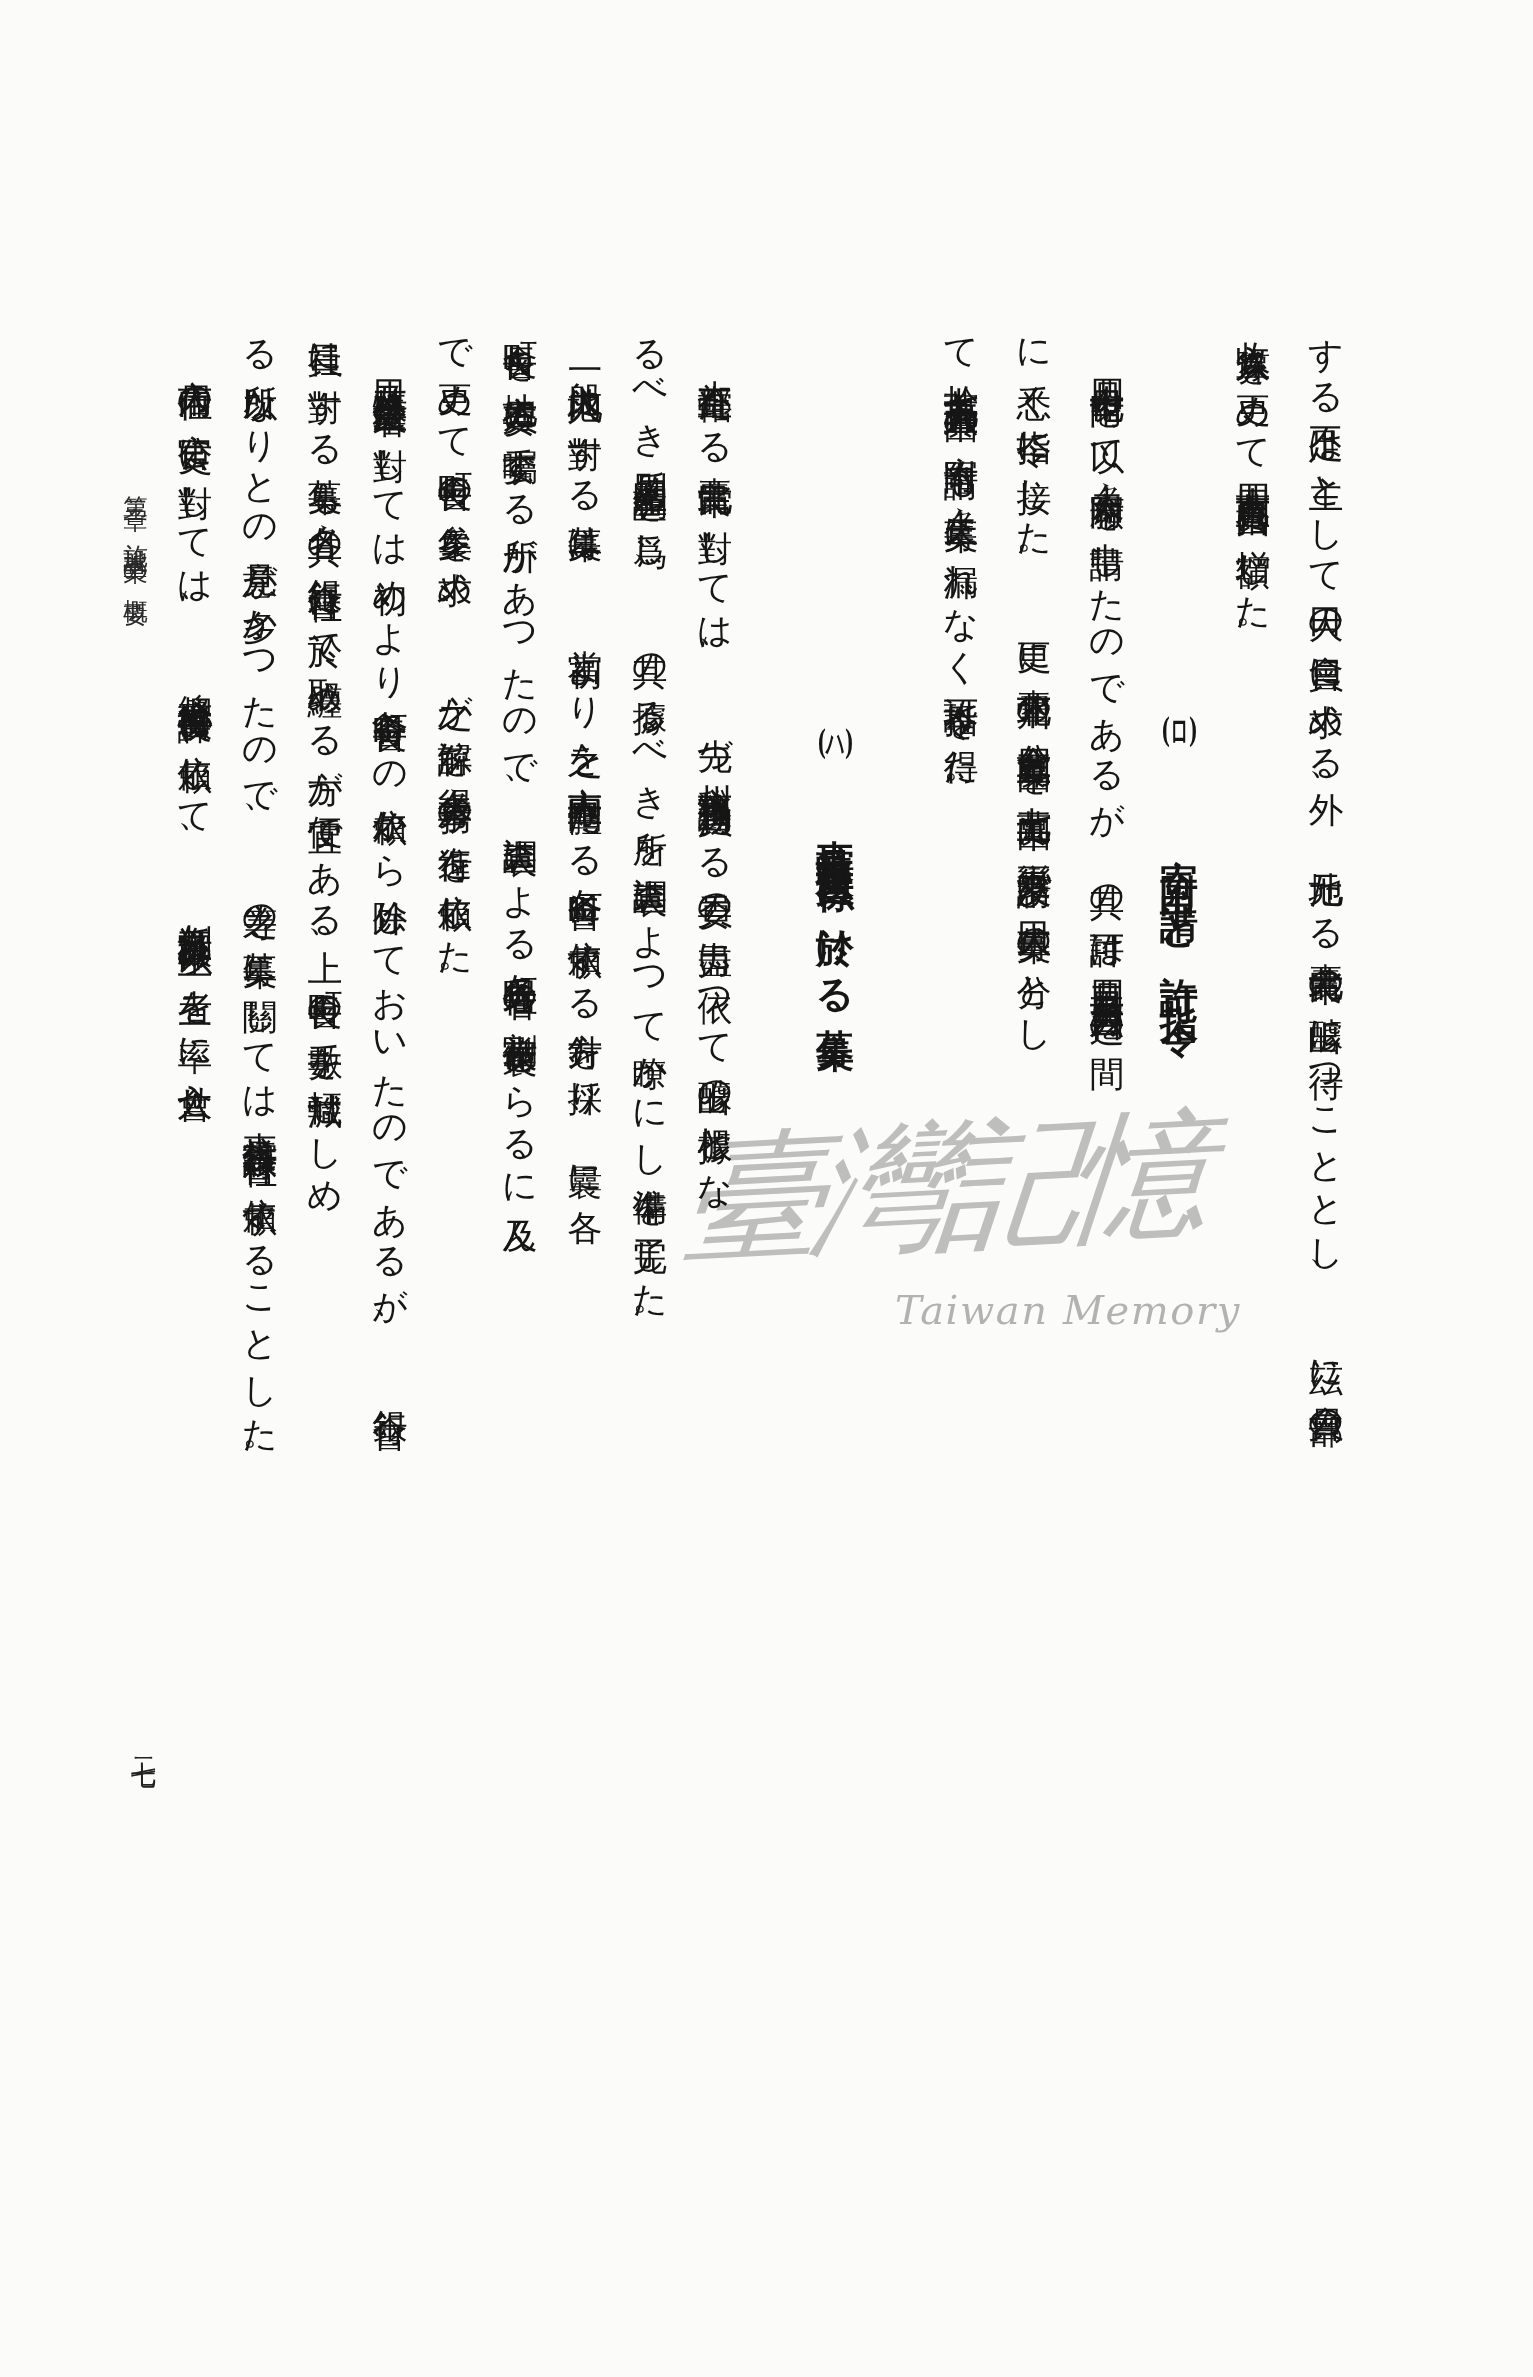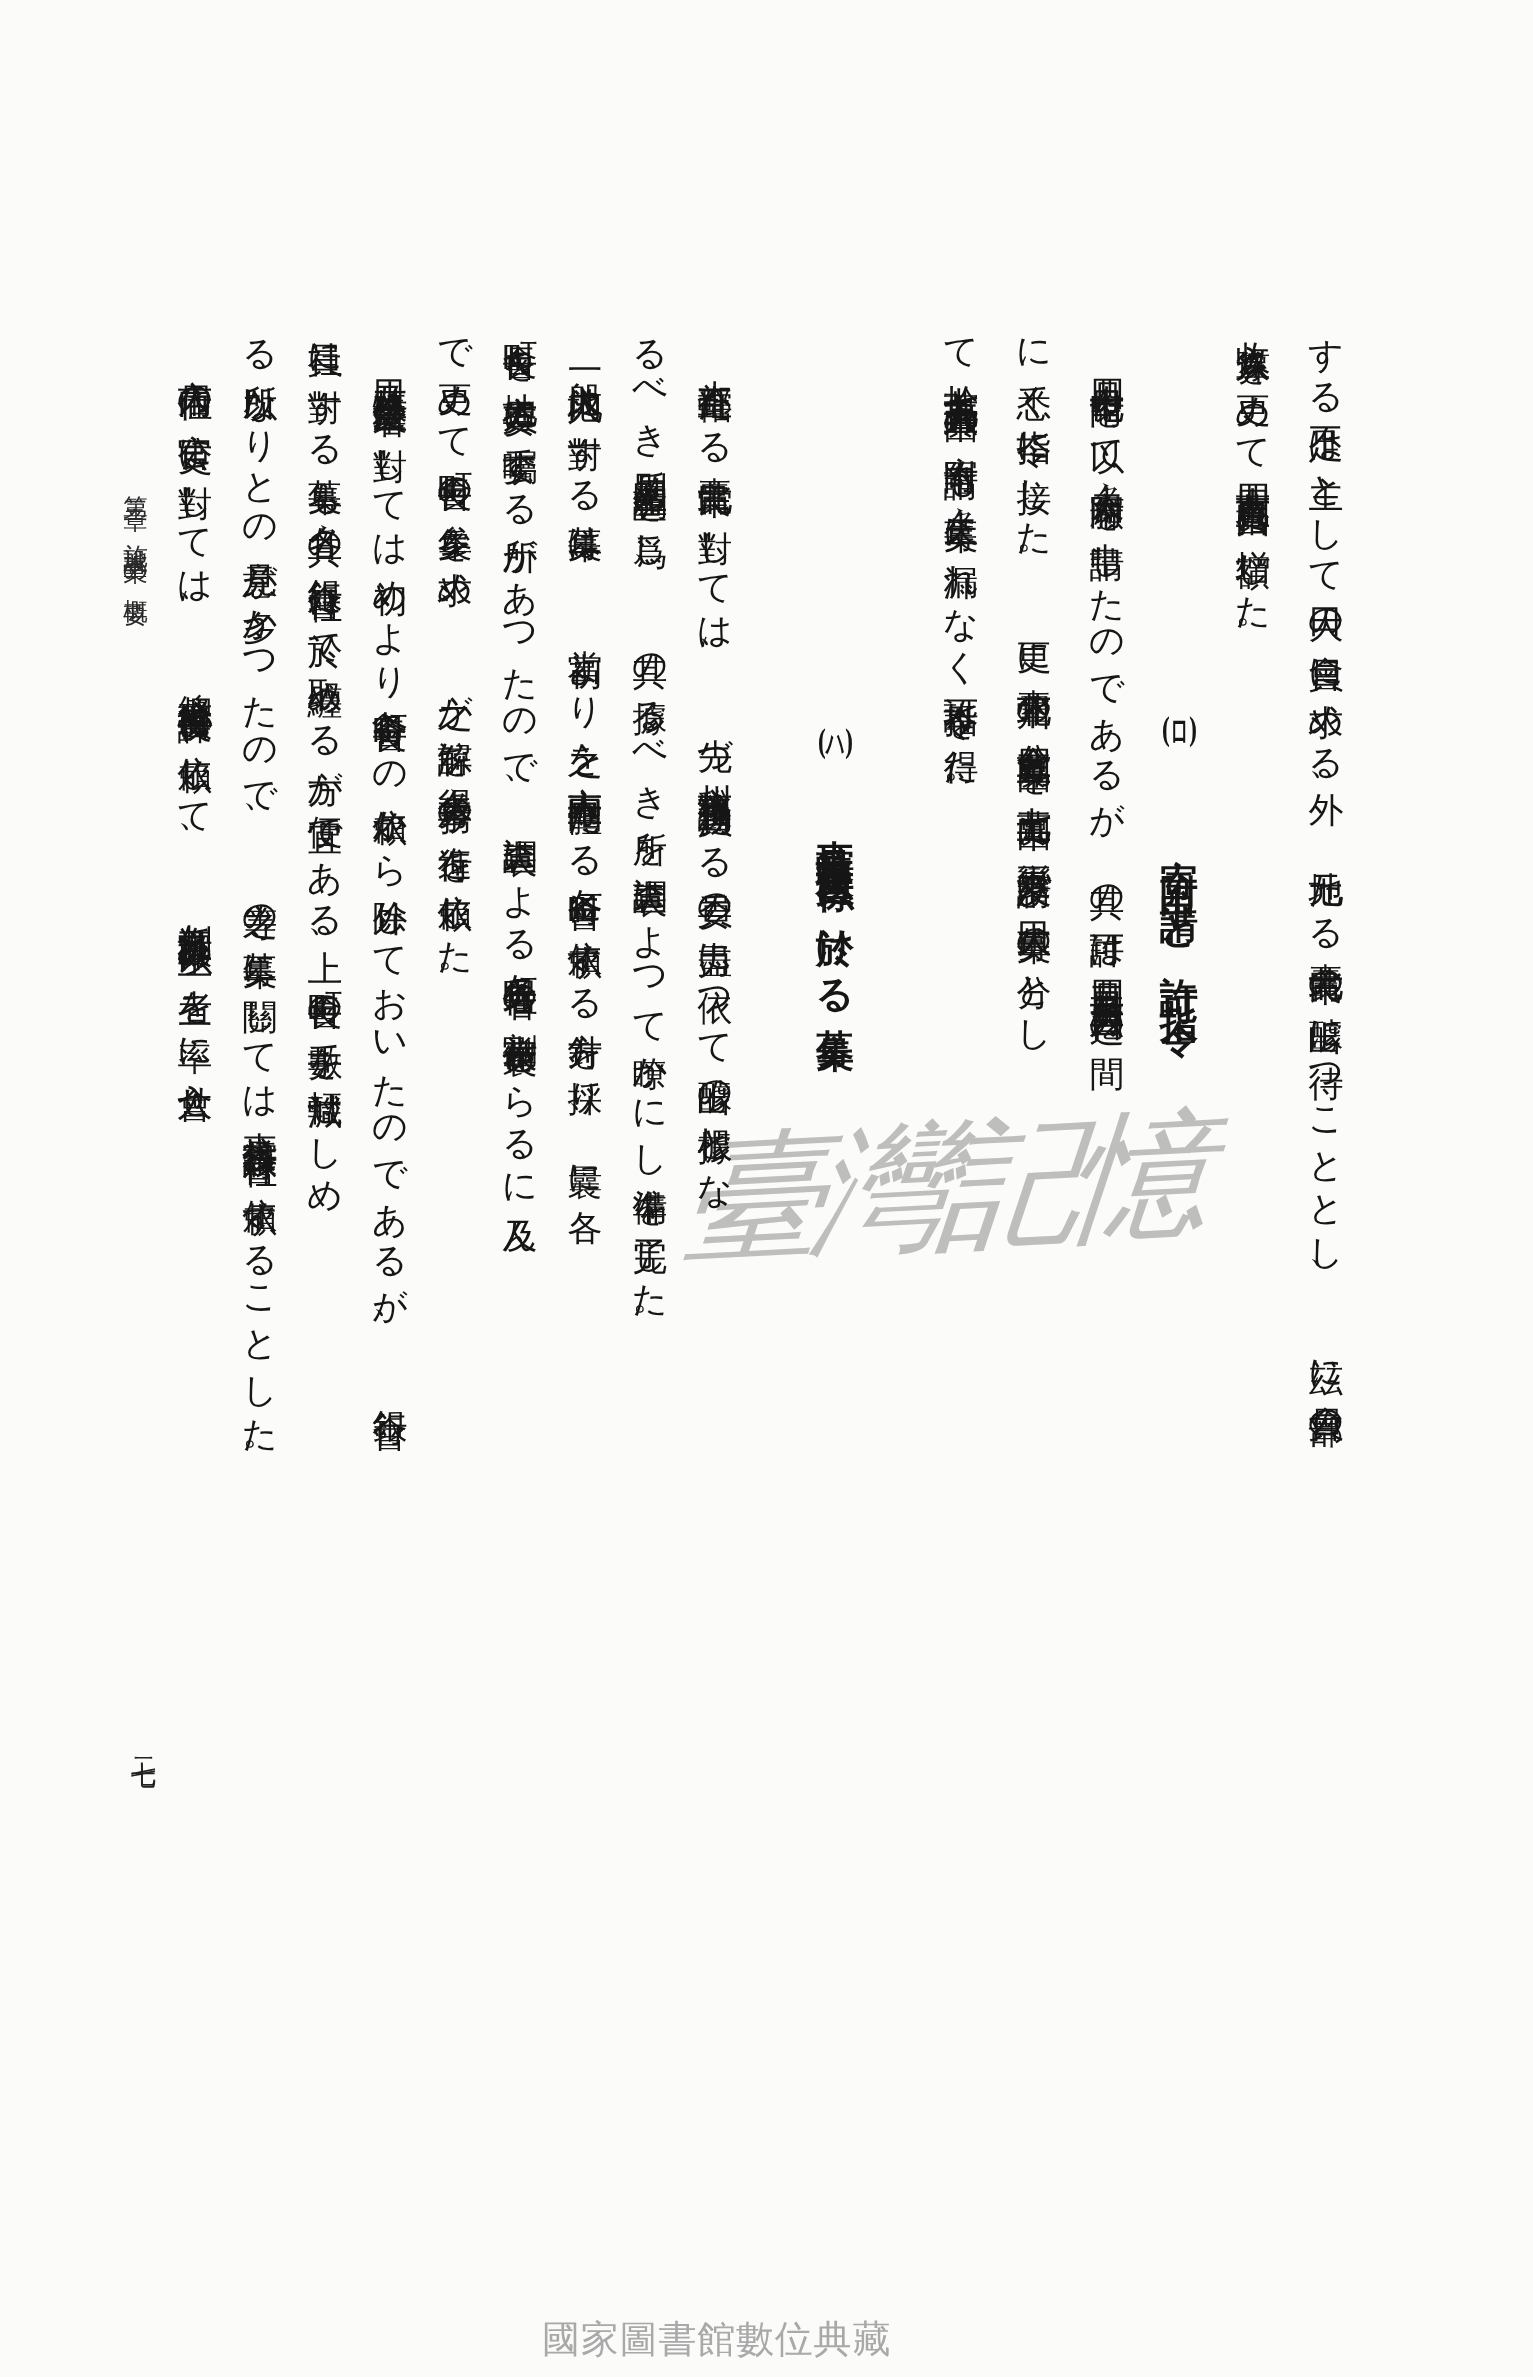--- a/index.html
+++ b/index.html
@@ -80,18 +80,18 @@
     <div class="col narrow">　一般內地人に對する募集は、　當初より之を市內十五團體たる各町會に依賴する方針を採り、曩に各</div>
     <div class="col narrow">町會長を地方委員に委囑する所があつたので、調查表による各町居住者の割當表作製せらるゝに及ん</div>
     <div class="col narrow">で更めて町會長の參集を求め、　之が諒解を得旁々事務の進行を依賴した。</div>
     <div class="col narrow">　大口及特殊受益業者に對しては初めより各町會長への依賴から除外しておいたのであるが、　銀行會</div>
     <div class="col narrow">社員に對する募集も各々其の銀行會社に於て取纏める方が便宜である上、町會長の手數を輕減せしめ</div>
     <div class="col narrow">る所以なりとの意見が多かつたので、　之等の募集に關しては直接當該銀行會社へ依賴することゝした。</div>
     <div class="col narrow">　市內居住の官公吏に對しては、　總督府祕書課長に依賴して、　判任官五級俸以上の者を一率に入會せ</div>
   </main>
 
   <div class="watermark-cjk">臺灣記憶</div>
+  <div class="watermark-latin">Taiwan Memory</div>
 
   <div class="page-number">二七七</div>
-  <div class="footer-stamp">國家圖書館數位典藏</div>
 
 </div>
 
 
 </body></html>

